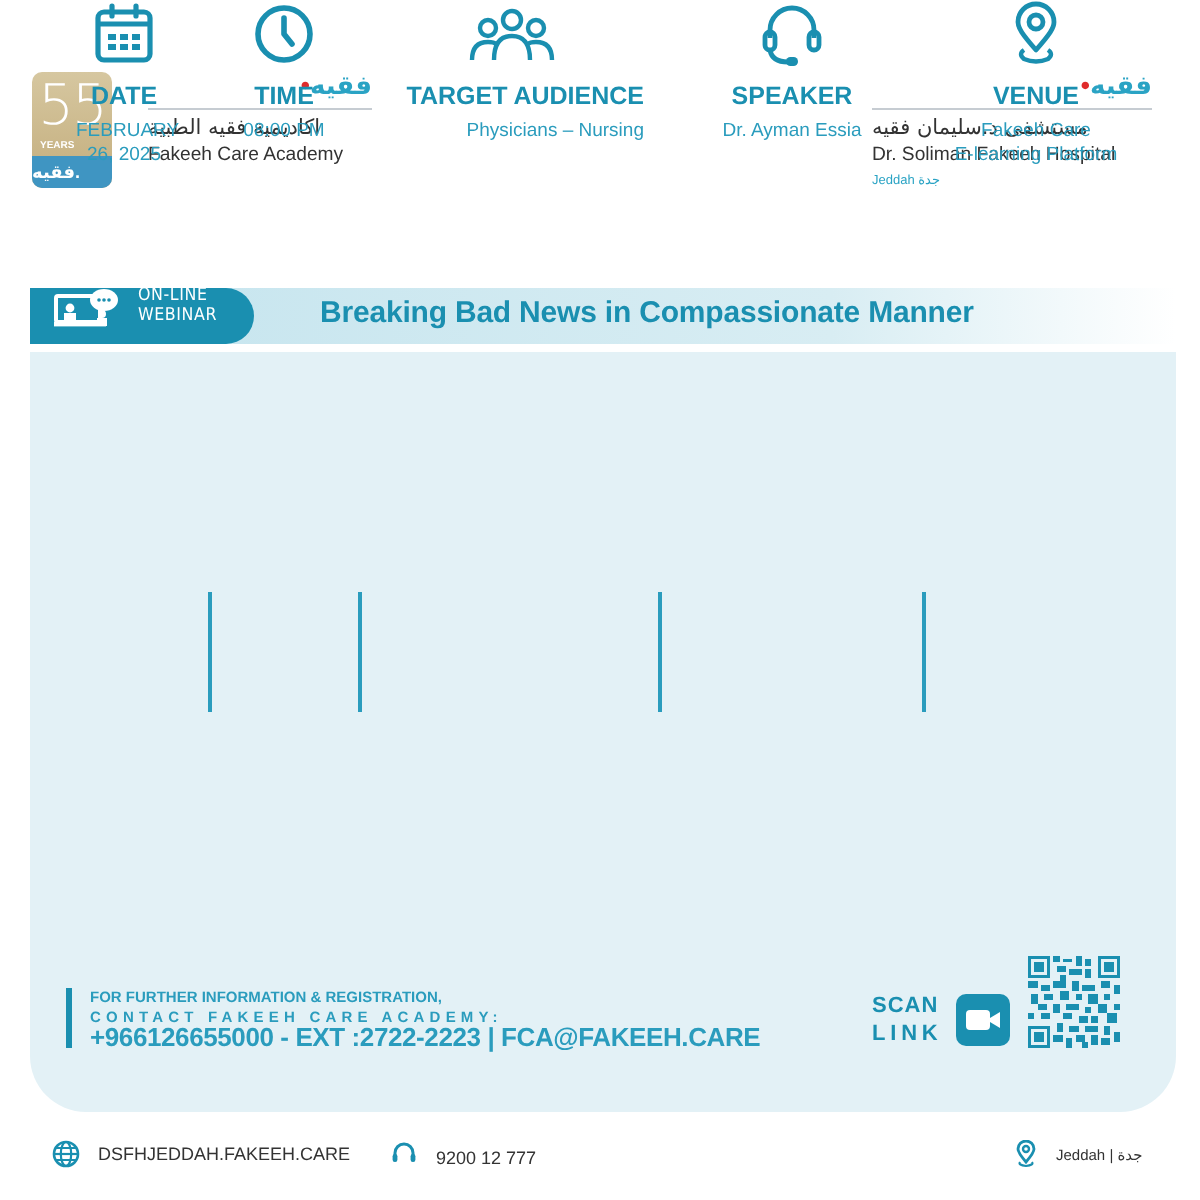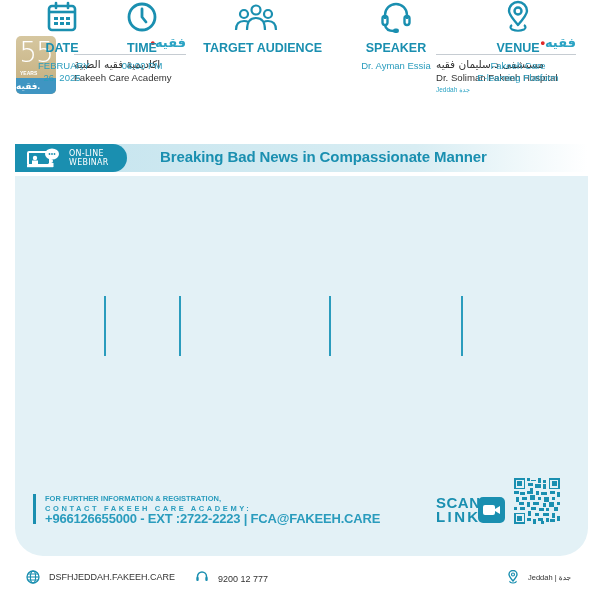--- a/index.html
+++ b/index.html
@@ -36,21 +36,21 @@
   .logo-city { font-size: 6.5px; color: #2aa3c4; margin-top: 2px; }
 
   
   .title-strip {
     position: absolute; left: 15px; top: 144px; width: 573px; height: 28px;
     background: linear-gradient(90deg, #c4e4ee 0%, #d8edf3 70%, #ffffff 100%);
   }
   .webinar-pill {
     position: absolute; left: 15px; top: 144px; width: 112px; height: 28px;
     background: #1a8fb0; border-radius: 0 14px 14px 0;
-    display: flex; align-items: center; padding-left: 12px;
+    display: flex; align-items: flex-start; padding-left: 12px;
   }
   .webinar-icon { width: 34px; height: 20px; margin-right: 8px; }
   .webinar-text { color: #fff; font-family: "DejaVu Sans Condensed", "DejaVu Sans", sans-serif; font-size: 8.8px; line-height: 9.5px; letter-spacing: 0.3px; }
   .event-title {
     position: absolute; left: 160px; top: 148px; font-size: 15px; font-weight: bold; color: #1a8fb0;
     white-space: nowrap; letter-spacing: -0.1px;
   }
 
   .card {
     position: absolute; left: 15px; top: 176px; width: 573px; height: 380px;
@@ -61,21 +61,21 @@
   .info-col .label { margin-top: 7px; font-size: 12.5px; font-weight: bold; color: #1a8fb0; white-space: nowrap; }
   .info-col .value { margin-top: 5px; font-size: 9.5px; color: #2a9cbd; line-height: 12px; white-space: nowrap; }
   .sep { position: absolute; top: 296px; width: 1.5px; height: 60px; background: #2a9cbd; }
 
   
   .contact { position: absolute; left: 33px; top: 494px; border-left: 3px solid #1a8fb0; padding-left: 9px; }
   .contact .l1 { font-size: 7.5px; font-weight: bold; color: #2a9cbd; line-height: 10px; white-space: nowrap; }
   .contact .l2 { font-size: 7.5px; font-weight: bold; color: #2a9cbd; line-height: 10px; letter-spacing: 2.6px; white-space: nowrap; }
   .contact .l3 { font-size: 13px; font-weight: bold; color: #2a9cbd; line-height: 10px; white-space: nowrap; letter-spacing: -0.2px; }
 
-  .scan { position: absolute; left: 436px; top: 496px; font-size: 15px; font-weight: bold; color: #1a8fb0; line-height: 14px; letter-spacing: 0.5px; }
+  .scan { position: absolute; left: 436px; top: 496px; font-size: 11px; font-weight: bold; color: #1a8fb0; line-height: 14px; letter-spacing: 0.5px; }
   .scan .s2 { letter-spacing: 2.4px; }
   .video-btn { position: absolute; left: 478px; top: 497px; width: 27px; height: 26px; background: #1a8fb0; border-radius: 5px; }
   .qr { position: absolute; left: 514px; top: 478px; width: 46px; height: 46px; }
 
   
   .footer-item { position: absolute; top: 570px; display: flex; align-items: center; font-size: 9px; color: #333; white-space: nowrap; }
   .footer-item svg { margin-right: 9px; }
 </style>
 </head>
 <body>
@@ -157,20 +157,21 @@
 <div class="info-col" style="left:190px; width:132px;text-align:right;">
   <svg class="ico" style="width:46px" viewBox="0 0 46 34">
     <circle cx="23" cy="10" r="4.5" fill="none" stroke="#1a8fb0" stroke-width="2.2"></circle>
     <path d="M14 30 Q14 18 23 18 Q32 18 32 30" fill="none" stroke="#1a8fb0" stroke-width="2.2"></path>
     <circle cx="11" cy="14" r="4" fill="none" stroke="#1a8fb0" stroke-width="2.2"></circle>
     <path d="M3 30 Q3 21 11 21 Q14 21 15 22" fill="none" stroke="#1a8fb0" stroke-width="2.2"></path>
     <circle cx="35" cy="14" r="4" fill="none" stroke="#1a8fb0" stroke-width="2.2"></circle>
     <path d="M43 30 Q43 21 35 21 Q32 21 31 22" fill="none" stroke="#1a8fb0" stroke-width="2.2"></path>
   </svg>
   <div class="label">TARGET AUDIENCE</div>
+  <div class="value">Physicians – Nursing</div>
 </div>
 <div class="sep" style="left:329px;"></div>
 
 <div class="info-col" style="left:350px; width:92px;">
   <svg class="ico" viewBox="0 0 34 34">
     <path d="M6 19 V15 A11 11 0 0 1 28 15 V19" fill="none" stroke="#1a8fb0" stroke-width="2.4"></path>
     <rect x="3.5" y="16" width="5" height="9" rx="2.5" fill="none" stroke="#1a8fb0" stroke-width="2.4"></rect>
     <rect x="25.5" y="16" width="5" height="9" rx="2.5" fill="none" stroke="#1a8fb0" stroke-width="2.4"></rect>
     <path d="M6 25 Q7 31 15 31" fill="none" stroke="#1a8fb0" stroke-width="2.4"></path>
     <rect x="14" y="28.5" width="6" height="4.5" rx="2.2" fill="#1a8fb0"></rect>

